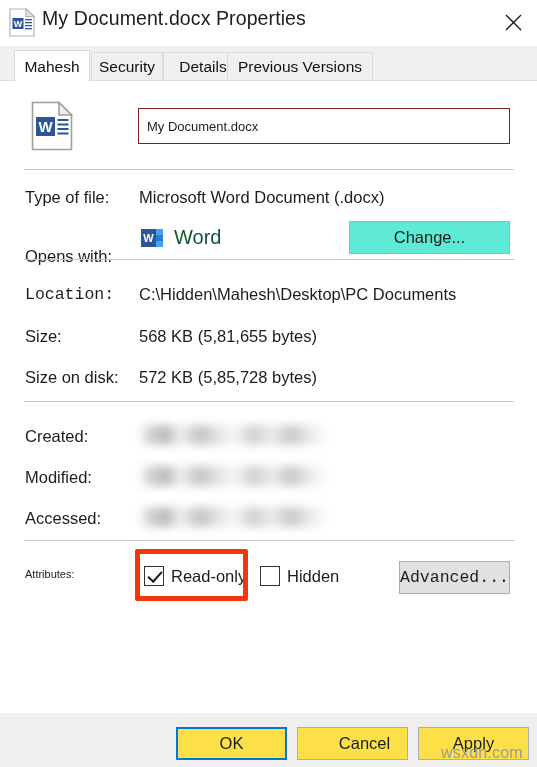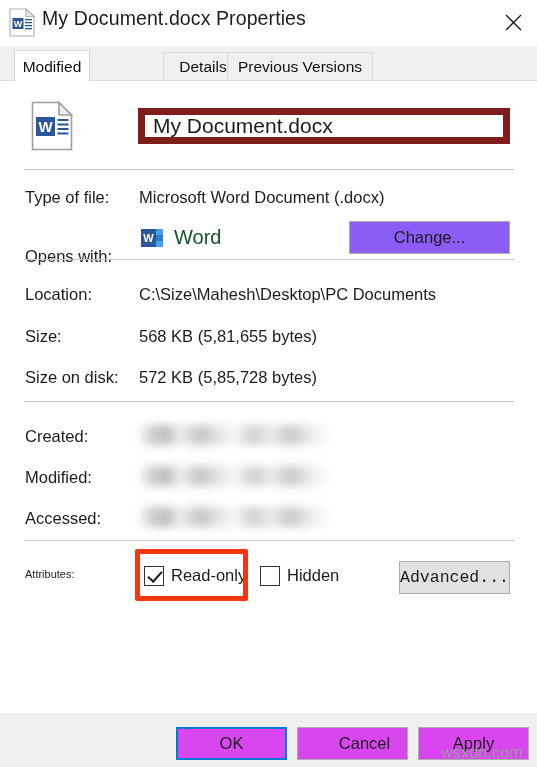--- a/index.html
+++ b/index.html
@@ -103,41 +103,41 @@
 
   
   #file-icon-big {
     position: absolute; left: 30px; top: 20px;
     width: 42px; height: 50px;
   }
   #filename-input {
     position: absolute; left: 137px; top: 27px;
     width: 372px; height: 36px;
     background: #ffffff;
-    border: 7px solid #7f1d1d;
+    border: 1px solid #7f1d1d;
     font-family: "Liberation Sans", sans-serif;
-    font-size: 21px;
+    font-size: 13px;
     color: #1c1c1c;
     padding: 0 8px;
     outline: none;
   }
 
   
   #opens-with-icon {
     position: absolute; left: 139px; top: 145px;
     width: 24px; height: 24px;
   }
   #opens-with-app {
     position: absolute; left: 173px; top: 145px;
     font-size: 20px; color: #14532d; text-align: right;
   }
   #change-button {
     position: absolute; left: 348px; top: 140px;
     width: 161px; height: 33px;
-    background: #8b5cf6;
+    background: #5eead4;
     border: 1px solid #adadad;
     font-family: "Liberation Sans", sans-serif;
     font-size: 16.5px;
     color: #1c1c1c;
     display: flex; align-items: center; justify-content: center;
     cursor: default;
   }
 
   
   .redacted {
@@ -161,21 +161,21 @@
     border-radius: 3px;
   }
 
   
   #attributes-label {
     position: absolute; left: 24px; top: 487px;
     font-size: 11px; color: #1c1c1c;
   }
   .attr-check {
     position: absolute;
-    display: flex; 
+    display: flex; align-items: center;
     cursor: default;
   }
   .checkbox-box {
     width: 20px; height: 20px;
     border: 1px solid #333333;
     background: #ffffff;
     position: relative;
     flex: none;
   }
   .checkbox-box.checked::after {
@@ -220,21 +220,21 @@
 
   
   #footer {
     position: absolute; left: 0; top: 713px;
     width: 537px; height: 54px;
     background: #efefef;
   }
   .dlg-button {
     position: absolute; top: 14px;
     height: 33px;
-    background: #d946ef;
+    background: #fde047;
     border: 1px solid #adadad;
     font-family: "Liberation Sans", sans-serif;
     font-size: 16.5px;
     color: #1c1c1c;
     display: flex; align-items: center; justify-content: center;
     cursor: default;
   }
   #ok-button {
     left: 176px; width: 111px;
     border: 2px solid #0078d7;
@@ -278,21 +278,22 @@
 
     <div id="close-button">
       <svg width="17" height="17" viewBox="0 0 17 17">
         <line x1="1" y1="1" x2="16" y2="16" stroke="#1c1c1c" stroke-width="1.3"></line>
         <line x1="16" y1="1" x2="1" y2="16" stroke="#1c1c1c" stroke-width="1.3"></line>
       </svg>
     </div>
   </div>
 
   <div id="tabstrip">
-    <div class="tab active" style="left:14px;  width:76px;">Modified</div>
+    <div class="tab active" style="left:14px;  width:76px;">Mahesh</div>
+    <div class="tab" style="left:91px;  width:72px;">Security</div>
     <div class="tab" style="left:163px; width:80px;">Details</div>
     <div class="tab" style="left:227px; width:146px;">Previous Versions</div>
   </div>
 
   <div id="content">
     <div id="content-inner">
 
       <div id="file-icon-big">
         <svg width="42" height="50" viewBox="0 0 42 50">
           <path d="M1.5 1.5 H28 L40.5 14 V48.5 H1.5 Z" fill="#ffffff" stroke="#9f9f9f" stroke-width="1.6"></path>
@@ -322,22 +323,22 @@
           <rect x="16" y="3" width="7" height="18" fill="#41a5ee"></rect>
           <rect x="16" y="9" width="7" height="6" fill="#2b7cd3"></rect>
           <text x="8.5" y="16" font-family="Liberation Sans, sans-serif" font-size="11" font-weight="bold" fill="#ffffff" text-anchor="middle">W</text>
         </svg>
       </div>
       <div id="opens-with-app">Word</div>
       <div id="change-button">Change...</div>
 
       <div class="sep" style="top:178px;"></div>
 
-      <div class="row-label" style="top:204px;">Location:</div>
-      <div class="row-value" style="top:204px;">C:\Size\Mahesh\Desktop\PC Documents</div>
+      <div class="row-label" style="top:204px;font-family:Liberation Mono, monospace;">Location:</div>
+      <div class="row-value" style="top:204px;">C:\Hidden\Mahesh\Desktop\PC Documents</div>
 
       <div class="row-label" style="top:246px;">Size:</div>
       <div class="row-value" style="top:246px;">568 KB (5,81,655 bytes)</div>
 
       <div class="row-label" style="top:287px;">Size on disk:</div>
       <div class="row-value" style="top:287px;">572 KB (5,85,728 bytes)</div>
 
       <div class="sep" style="top:320px;"></div>
 
       <div class="row-label" style="top:346px;">Created:</div>

